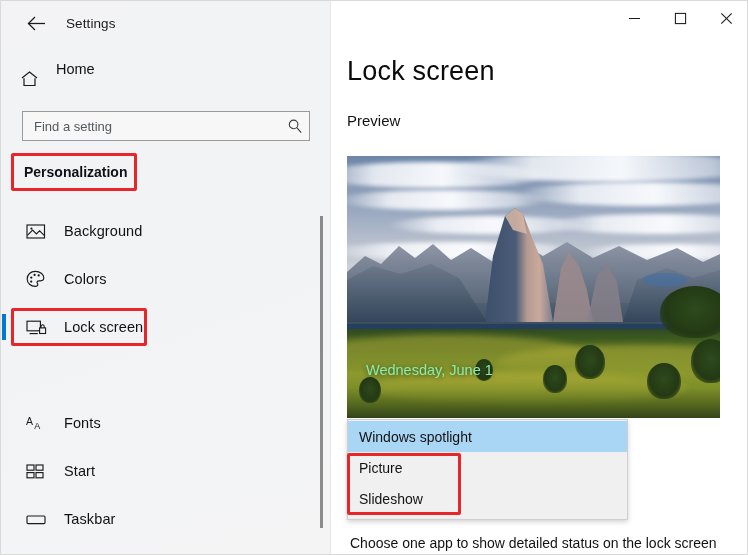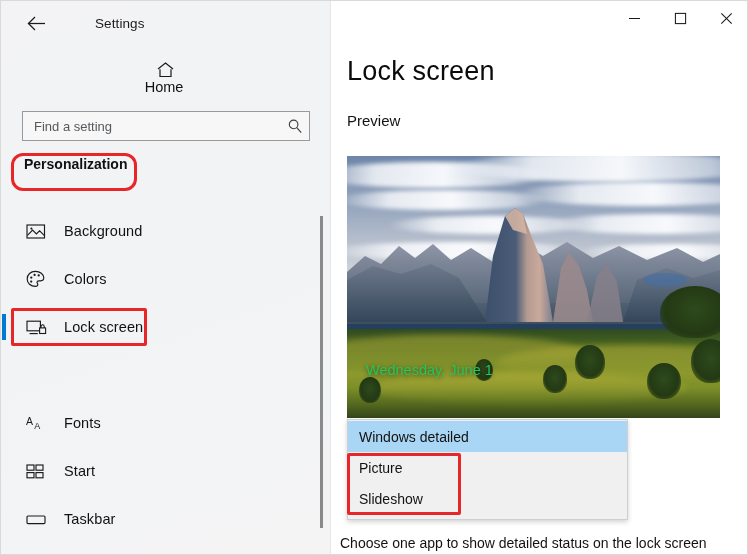--- a/index.html
+++ b/index.html
@@ -21,43 +21,42 @@
   #sidebar {
     position: absolute;
     left: 0; top: 0;
     width: 330px; height: 555px;
     background: linear-gradient(160deg, #f3f3f5 0%, #f1f3f5 40%, #f4f4f5 100%);
     border-right: 1px solid #e6e6e6;
   }
   #titlebar-left {
     position: absolute;
     left: 0; top: 0; width: 330px; height: 44px;
-    display: flex; align-items: center; gap: 29px;
+    display: flex; align-items: center;
   }
   #back-btn {
     width: 42px; height: 32px;
     margin-left: 14px;
     display: flex; align-items: center; justify-content: center;
     cursor: pointer;
   }
   #back-btn svg { display: block; }
   #app-title {
     font-size: 13.5px;
     color: #1a1a1a;
     margin-left: 9px;
     letter-spacing: .1px;
   }
 
   #home-row {
     position: absolute;
     left: 0; top: 60px;
     width: 320px; height: 36px;
-    display: flex; align-items: center;
-    cursor: pointer;
-    flex-direction: column;
+    display: flex; 
+    cursor: pointer;
   }
   #home-row .ico { width: 30px; margin-left: 19px; display:flex; align-items:center; justify-content:flex-start;}
   #home-row .lbl { font-size: 14.5px; color: #111; margin-left: 6px; }
 
   #search-box {
     position: absolute;
     left: 21px; top: 110px;
     width: 288px; height: 30px;
     border: 1px solid #9a9a9a;
     background: #f7f7f8;
@@ -73,22 +72,22 @@
     padding-left: 11px;
   }
   #search-input::placeholder { color: #55595c; opacity: 1; }
   #search-icon { width: 28px; display: flex; align-items: center; justify-content: center; }
 
   #personalization-wrap {
     position: absolute;
     left: 10px; top: 152px;
     width: 126px; height: 38px;
     border: 3px solid #e8262a;
-    border-radius: 12px;
-    display: flex; 
+    border-radius: 2px;
+    display: flex; align-items: center;
   }
   #personalization-label {
     font-size: 14px; font-weight: bold; color: #111;
     margin-left: 10px;
   }
 
   .nav-item {
     position: absolute;
     left: 8px;
     width: 310px; height: 44px;
@@ -212,21 +211,21 @@
     color: #ffffff;
     text-shadow: 0 1px 6px rgba(0,0,0,.55);
     letter-spacing: .5px;
     line-height: 1;
   }
   #clock-date {
     position: absolute;
     left: 19px; top: 206px;
     font-size: 14.5px;
     font-weight: 400;
-    color: #22c55e;
+    color: #86efac;
     text-shadow: 0 1px 5px rgba(0,0,0,.6);
   }
 
   
   #dropdown {
     position: absolute;
     left: 15px; top: 418px;
     width: 281px;
     background: #f0f0f0;
     border: 1px solid #cfcfcf;
@@ -246,21 +245,21 @@
     position: absolute;
     left: 15px; top: 452px;
     width: 114px; height: 62px;
     border: 3px solid #e8262a;
     border-radius: 2px;
     pointer-events: none;
   }
 
   #bottom-note {
     position: absolute;
-    left: 8px; top: 534px;
+    left: 18px; top: 534px;
     font-size: 14px;
     color: #121212;
     white-space: nowrap;
   }
 </style>
 </head>
 <body>
 
 <div id="app">
 
@@ -458,21 +457,21 @@
         <div class="tree" style="left:344px; top:10px; width:40px; height:44px;"></div>
       </div>
 
       <div class="tree" style="right:-10px; top:130px; width:70px; height:52px;"></div>
 
       <div id="clock-date">Wednesday, June 1</div>
     </div>
 
     <div id="dropdown">
       <div class="dd-item selected">
-        <span>Windows detailed</span>
+        <span>Windows spotlight</span>
       </div>
       <div class="dd-item">
         <span>Picture</span>
       </div>
       <div class="dd-item">
         <span>Slideshow</span>
       </div>
     </div>
     <div id="dropdown-redbox"></div>
 

